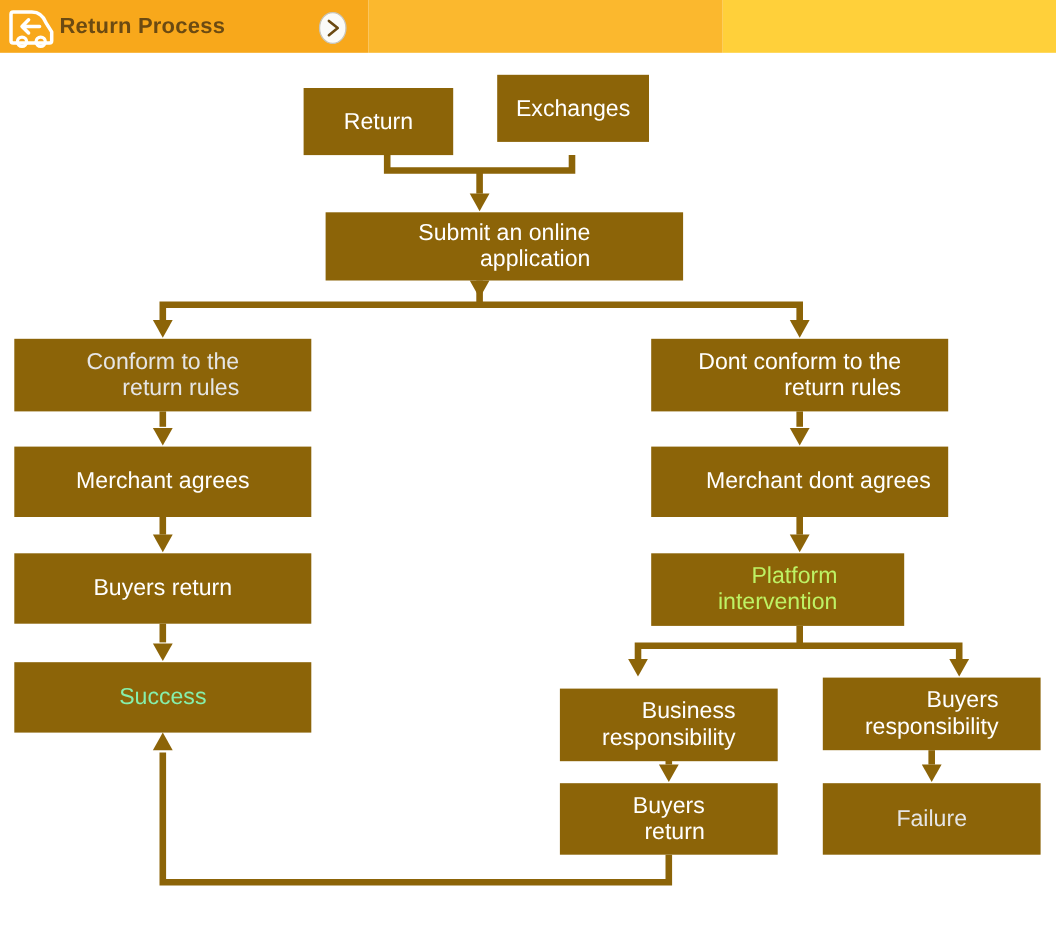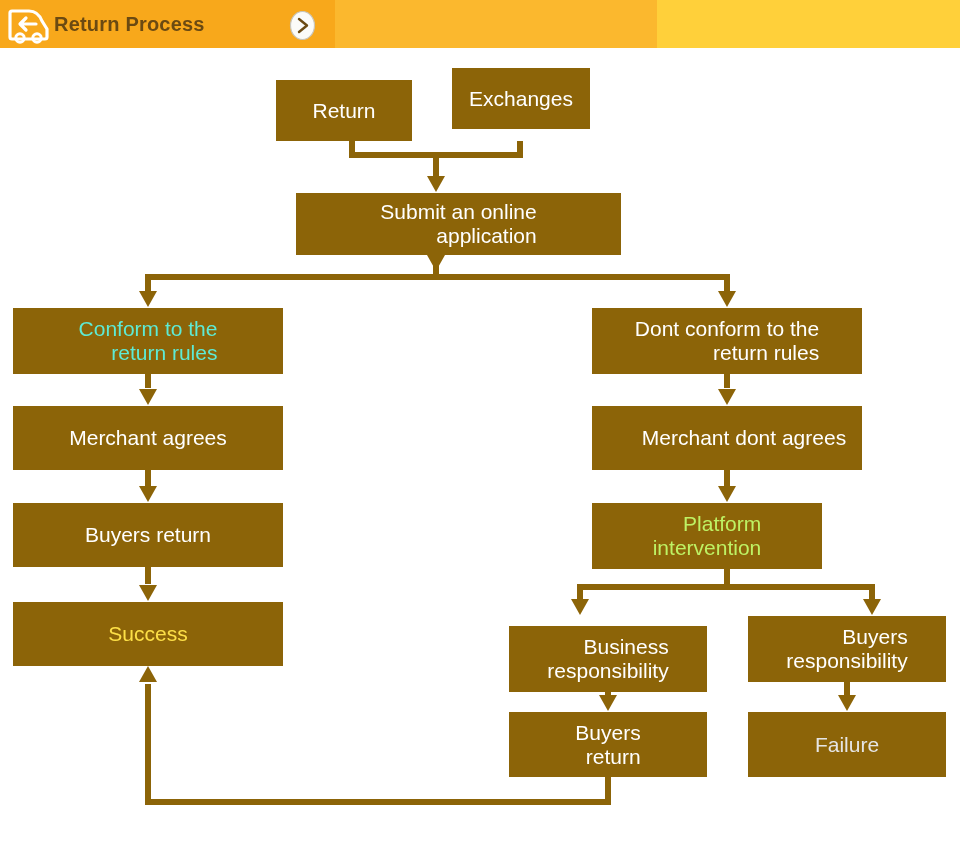--- a/index.html
+++ b/index.html
@@ -136,25 +136,25 @@
     <polygon points="847,711 838,695 856,695"></polygon>
     <polygon points="148,666 139,682 157,682"></polygon>
   </g>
 </svg>
 
 <div id="node-layer">
     <div class="node" style="left: 276px; top: 80px; width: 136px; height: 61px; background: rgb(140, 100, 8); color: rgb(255, 255, 255);">Return</div>
     <div class="node" style="left: 452px; top: 68px; width: 138px; height: 61px; background: rgb(140, 100, 8); color: rgb(255, 255, 255);">Exchanges</div>
     <div class="node" style="left: 296px; top: 193px; width: 325px; height: 62px; background: rgb(140, 100, 8); color: rgb(255, 255, 255);">Submit an online
 application</div>
-    <div class="node" style="left: 13px; top: 308px; width: 270px; height: 66px; background: rgb(140, 100, 8); color: #5eead4;">Conform to the
+    <div class="node" style="left: 13px; top: 308px; width: 270px; height: 66px; background: rgb(140, 100, 8); color: #e5e5e5;">Conform to the
 return rules</div>
     <div class="node" style="left: 13px; top: 406px; width: 270px; height: 64px; background: rgb(140, 100, 8); color: rgb(255, 255, 255);">Merchant agrees</div>
     <div class="node" style="left: 13px; top: 503px; width: 270px; height: 64px; background: rgb(140, 100, 8); color: rgb(255, 255, 255);">Buyers return</div>
-    <div class="node" style="left: 13px; top: 602px; width: 270px; height: 64px; background: rgb(140, 100, 8); color: #fde047;">Success</div>
+    <div class="node" style="left: 13px; top: 602px; width: 270px; height: 64px; background: rgb(140, 100, 8); color: #86efac;">Success</div>
     <div class="node" style="left: 592px; top: 308px; width: 270px; height: 66px; background: rgb(140, 100, 8); color: rgb(255, 255, 255);">Dont conform to the
 return rules</div>
     <div class="node" style="left: 592px; top: 406px; width: 270px; height: 64px; background: rgb(140, 100, 8); color: rgb(255, 255, 255); padding-left: 40px;">Merchant dont agrees</div>
     <div class="node dark-text" style="left: 592px; top: 503px; width: 230px; height: 66px; background: rgb(140, 100, 8); color: #bef264;">Platform
 intervention</div>
     <div class="node" style="left: 509px; top: 616px; width: 198px; height: 66px; background: rgb(140, 100, 8); color: rgb(255, 255, 255); margin-top: 10px;">Business
 responsibility</div>
     <div class="node" style="left: 748px; top: 616px; width: 198px; height: 66px; background: rgb(140, 100, 8); color: rgb(255, 255, 255);">Buyers
 responsibility</div>
     <div class="node" style="left: 509px; top: 712px; width: 198px; height: 65px; background: rgb(140, 100, 8); color: rgb(255, 255, 255);">Buyers

